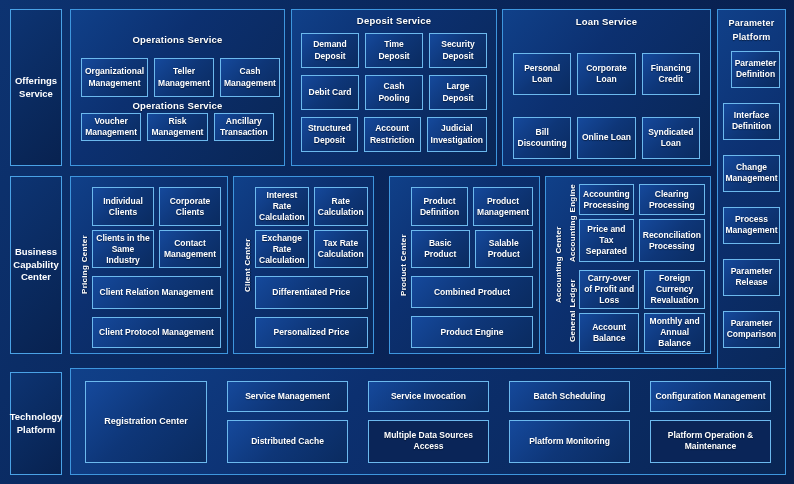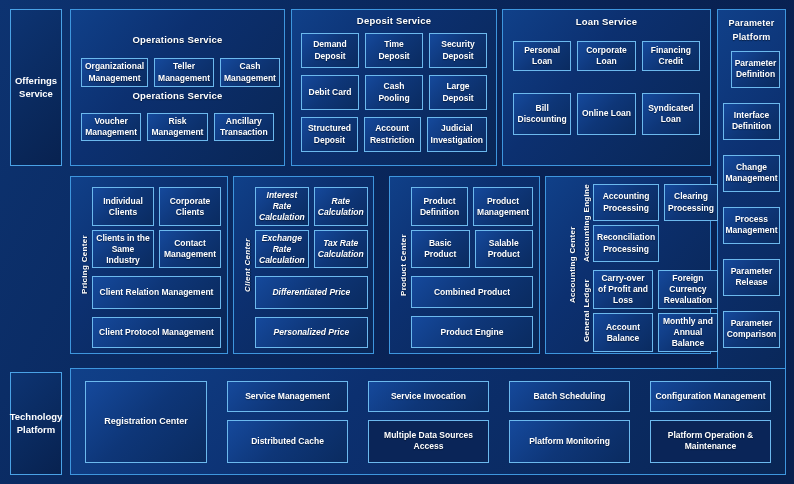--- a/index.html
+++ b/index.html
@@ -44,32 +44,33 @@
   .frow>.box{flex:1;}
   .col{display:flex;flex-direction:column;}
 </style>
 </head>
 <body>
 
 <div class="canvas">
 
   <div class="abs rail" style="left:10px;top:9px;width:52px;height:157px;">Offerings Service</div>
 
+  <div class="abs rail" style="left:10px;top:176px;width:52px;height:178px;">Business Capability Center</div>
 
   <div class="abs rail" style="left:10px;top:372px;width:52px;height:103px;">Technology Platform</div>
 
   <div class="abs panel col" style="left:70px;top:9px;width:215px;height:157px;padding:24px 10px;">
     <div class="ptitle">Operations Service</div>
     <div class="frow" style="margin-top:13px;height:40px;">
       <div class="box">Organizational Management</div>
       <div class="box">Teller Management</div>
       <div class="box">Cash Management</div>
     </div>
     <div class="ptitle" style="margin-top:3px;">Operations Service</div>
-    <div class="frow" style="margin-top:12px;height:28px;">
+    <div class="frow" style="margin-top:2px;height:28px;">
       <div class="box">Voucher Management</div>
       <div class="box">Risk Management</div>
       <div class="box">Ancillary Transaction</div>
     </div>
   </div>
 
   <div class="abs panel col" style="left:291px;top:9px;width:206px;height:157px;padding:5px 9px;">
     <div class="ptitle">Deposit Service</div>
     <div class="frow" style="margin-top:7px;height:35px;">
       <div class="box">Demand Deposit</div>
@@ -83,21 +84,21 @@
     </div>
     <div class="frow" style="margin-top:7px;height:35px;">
       <div class="box">Structured Deposit</div>
       <div class="box">Account Restriction</div>
       <div class="box">Judicial Investigation</div>
     </div>
   </div>
 
   <div class="abs panel col" style="left:502px;top:9px;width:209px;height:157px;padding:6px 10px;">
     <div class="ptitle">Loan Service</div>
-    <div class="frow" style="margin-top:14px;height:30px;">
+    <div class="frow" style="margin-top:26px;height:42px;">
       <div class="box">Personal Loan</div>
       <div class="box">Corporate Loan</div>
       <div class="box">Financing Credit</div>
     </div>
     <div class="frow" style="margin-top:22px;height:42px;">
       <div class="box">Bill Discounting</div>
       <div class="box">Online Loan</div>
       <div class="box">Syndicated Loan</div>
     </div>
   </div>
@@ -121,21 +122,21 @@
       </div>
       <div class="frow" style="margin-top:4px;height:38px;gap:5px;">
         <div class="box">Clients in the Same Industry</div>
         <div class="box">Contact Management</div>
       </div>
       <div class="box" style="margin-top:8px;height:33px;">Client Relation Management</div>
       <div class="box" style="margin-top:8px;height:32px;">Client Protocol Management</div>
     </div>
   </div>
 
-  <div class="abs panel" style="left:233px;top:176px;width:141px;height:178px;padding:5px 6px;display:flex;font-style:italic;">
+  <div class="abs panel" style="left:233px;top:176px;width:141px;height:178px;padding:5px 6px;display:flex;">
     <div class="vlabel" style="width:15px;">Client Center</div>
     <div class="col" style="flex:1;">
       <div class="frow" style="margin-top:5px;height:40px;gap:5px;">
         <div class="box">Interest Rate Calculation</div>
         <div class="box">Rate Calculation</div>
       </div>
       <div class="frow" style="margin-top:4px;height:38px;gap:5px;">
         <div class="box">Exchange Rate Calculation</div>
         <div class="box">Tax Rate Calculation</div>
       </div>
@@ -153,28 +154,29 @@
       </div>
       <div class="frow" style="margin-top:4px;height:38px;gap:5px;">
         <div class="box">Basic Product</div>
         <div class="box">Salable Product</div>
       </div>
       <div class="box" style="margin-top:8px;height:33px;">Combined Product</div>
       <div class="box" style="margin-top:8px;height:32px;">Product Engine</div>
     </div>
   </div>
 
-  <div class="abs panel" style="left:545px;top:176px;width:166px;height:178px;padding:5px 20px;display:flex;">
+  <div class="abs panel" style="left:545px;top:176px;width:166px;height:178px;padding:5px 6px;display:flex;">
     <div class="vlabel" style="width:13px;">Accounting Center</div>
     <div class="col" style="flex:1;">
       <div style="display:flex;margin-top:2px;height:81px;">
         <div class="vlabel" style="width:14px;">Accounting Engine</div>
         <div style="flex:1;display:grid;grid-template-columns:1fr 1fr;gap:4px 5px;">
           <div class="box">Accounting Processing</div>
           <div class="box">Clearing Processing</div>
+          <div class="box">Price and Tax Separated</div>
           <div class="box">Reconciliation Processing</div>
         </div>
       </div>
       <div style="display:flex;margin-top:8px;height:81px;">
         <div class="vlabel" style="width:14px;">General Ledger</div>
         <div style="flex:1;display:grid;grid-template-columns:1fr 1fr;gap:4px 5px;">
           <div class="box">Carry-over of Profit and Loss</div>
           <div class="box">Foreign Currency Revaluation</div>
           <div class="box">Account Balance</div>
           <div class="box">Monthly and Annual Balance</div>

